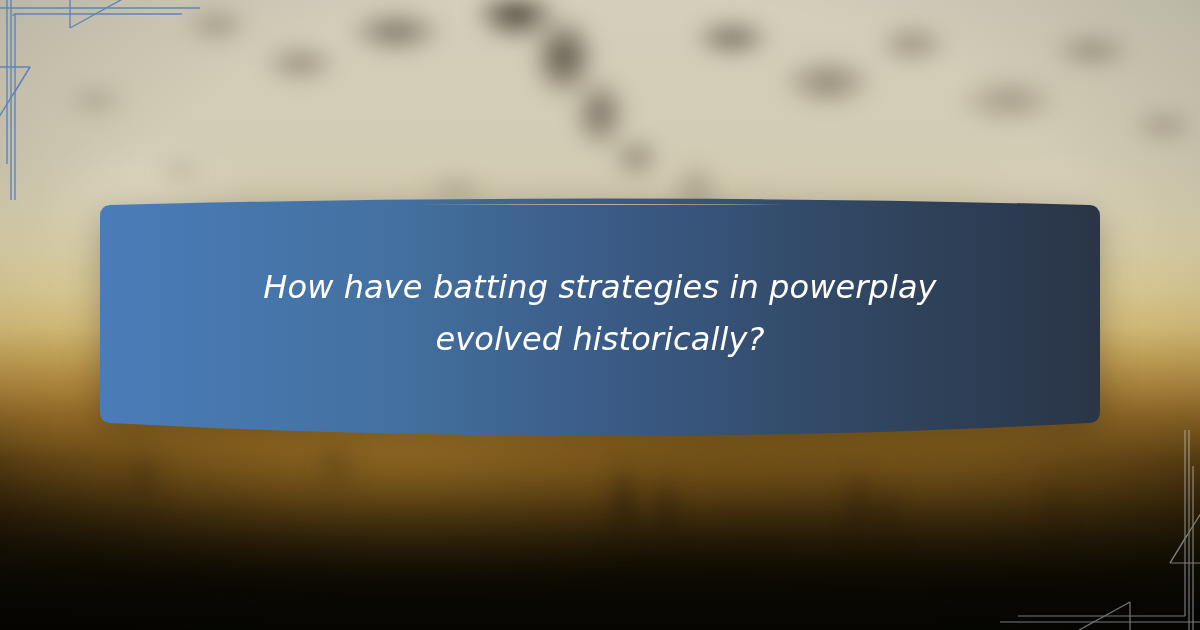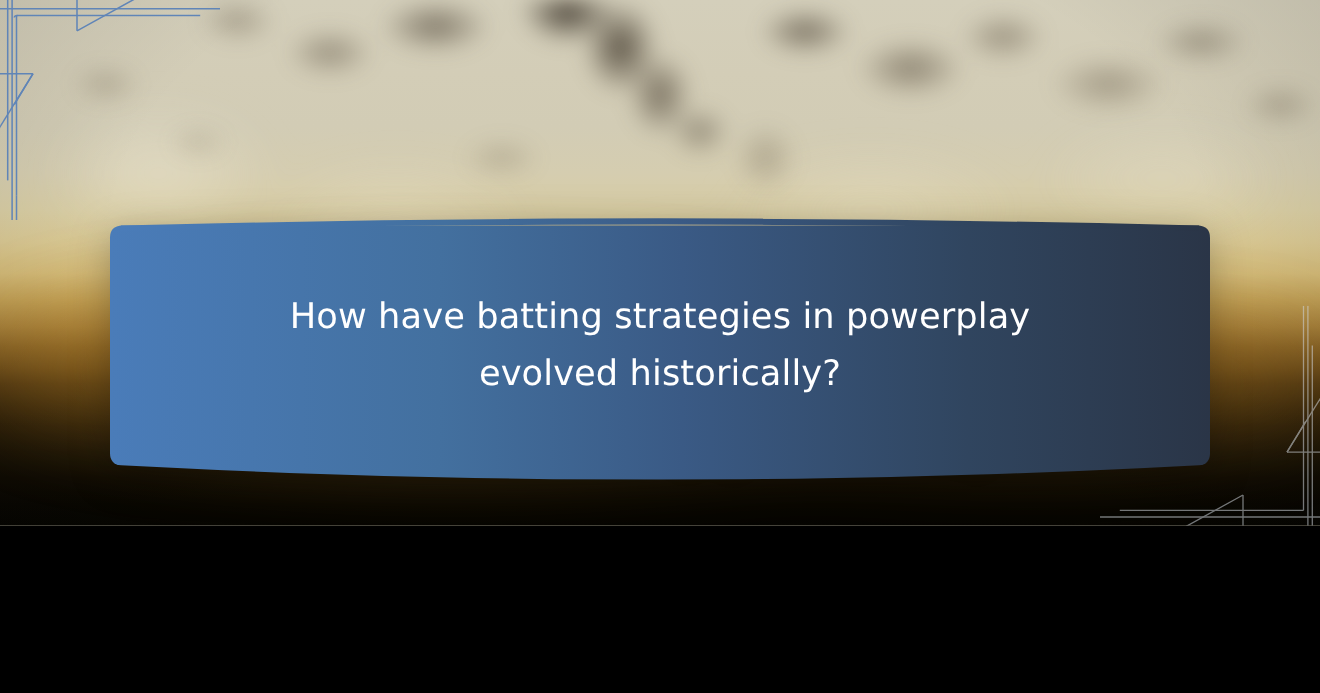--- a/index.html
+++ b/index.html
@@ -161,21 +161,21 @@
     line-height: 1.62;
     text-align: center;
     letter-spacing: 0.1px;
     max-width: 720px;
     text-rendering: optimizeLegibility;
   }
 </style>
 </head>
 <body>
 
-<div id="stage" style="width: 1200px; height: 478px;">
+<div id="stage" style="width: 1200px; height: 630px; font-style: italic;">
 
   <div class="bg-layer bg-base"></div>
   <div class="bg-layer bg-mottle"></div>
   <div class="bg-layer bg-branches"></div>
   <div class="bg-layer bg-glow"></div>
   <div class="bg-layer bg-figures"></div>
   <div class="bg-layer bg-vignette"></div>
 
   <svg class="deco deco-tl" width="230" height="200" viewBox="0 0 230 200" aria-hidden="true">
     <g id="deco-tl-strokes" fill="none" stroke="#5b82b8" stroke-width="1.4" opacity="0.95">

